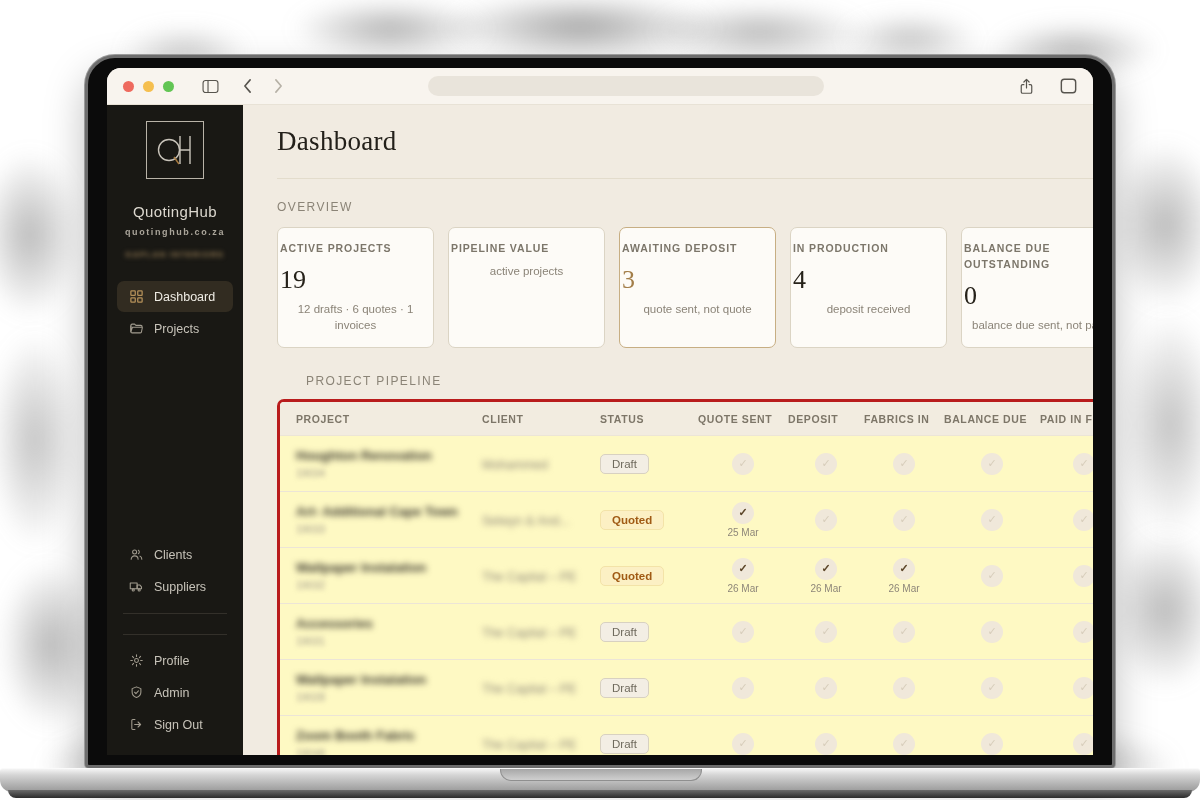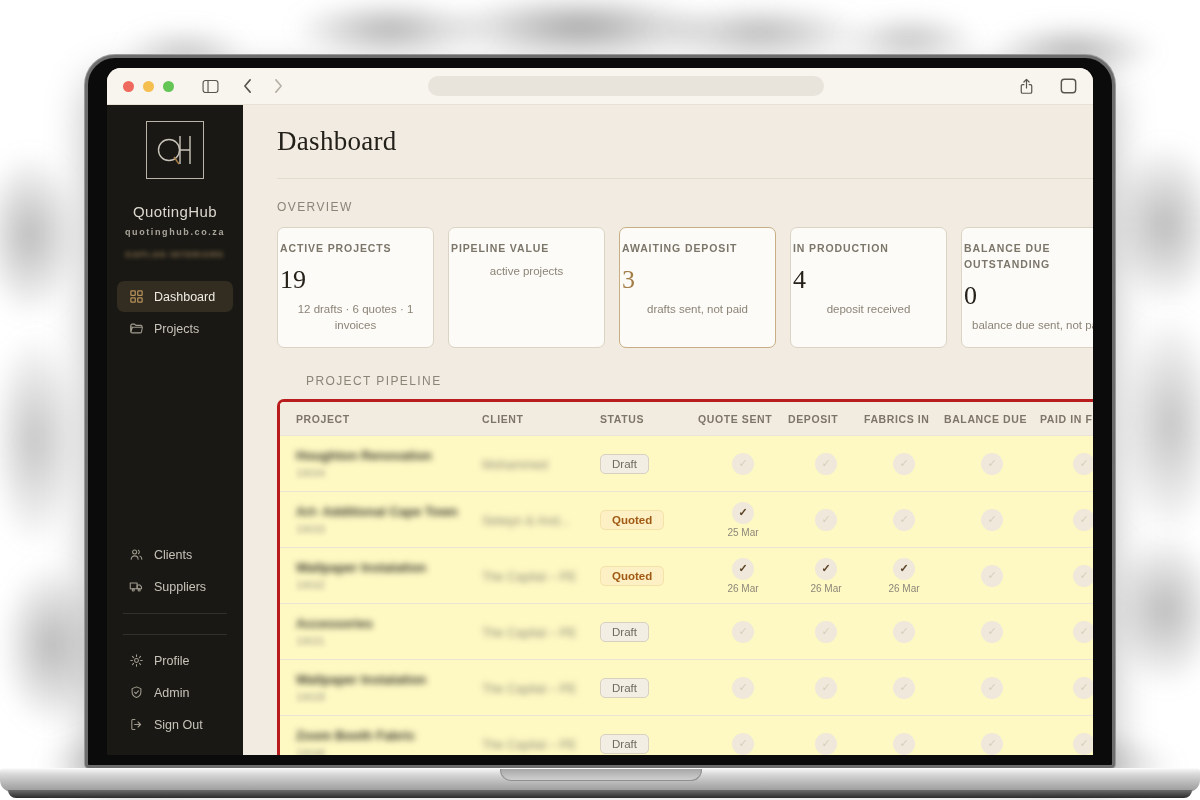--- a/index.html
+++ b/index.html
@@ -284,21 +284,21 @@
     <div class="card-value">19</div>
     <div class="card-sub">12 drafts · 6 quotes · 1 invoices</div>
   </div>
             <div class="card">
     <div class="card-label">PIPELINE VALUE</div>
     <div class="card-sub">active projects</div>
   </div>
             <div class="card accent">
     <div class="card-label">AWAITING DEPOSIT</div>
     <div class="card-value">3</div>
-    <div class="card-sub">drafts sent, not paid</div>
+    <div class="card-sub">quote sent, not quote</div>
   </div>
             <div class="card">
     <div class="card-label">IN PRODUCTION</div>
     <div class="card-value">4</div>
     <div class="card-sub">deposit received</div>
   </div>
             <div class="card">
     <div class="card-label">BALANCE DUE OUTSTANDING</div>
     <div class="card-value">0</div>
     <div class="card-sub nowrap">balance due sent, not paid</div>

